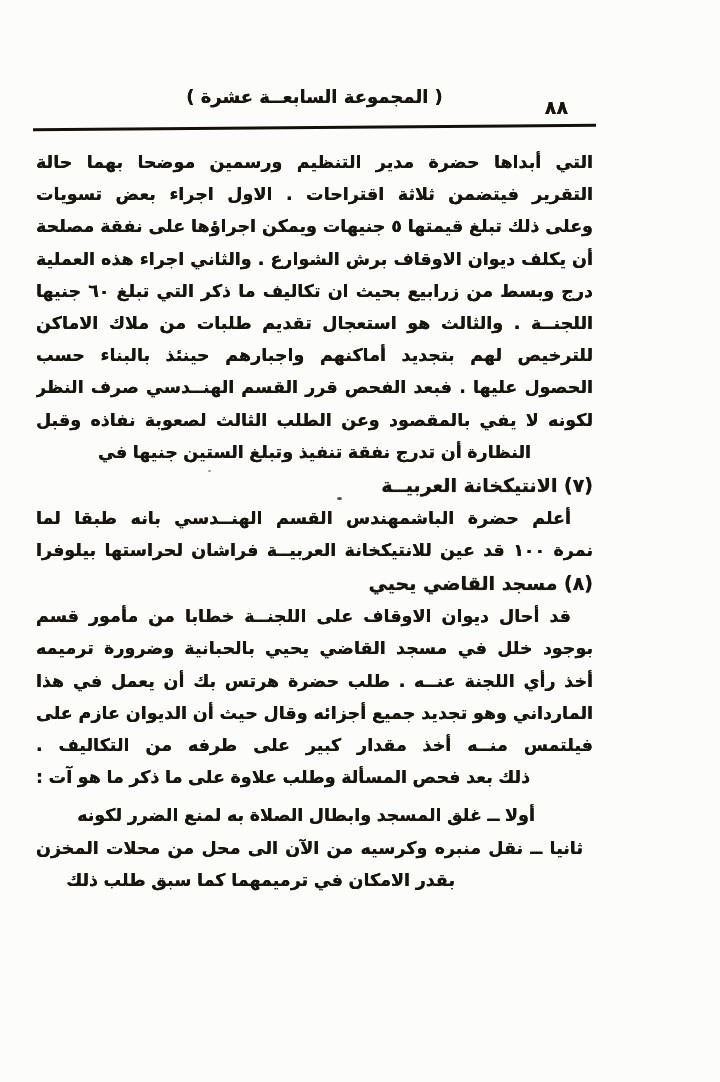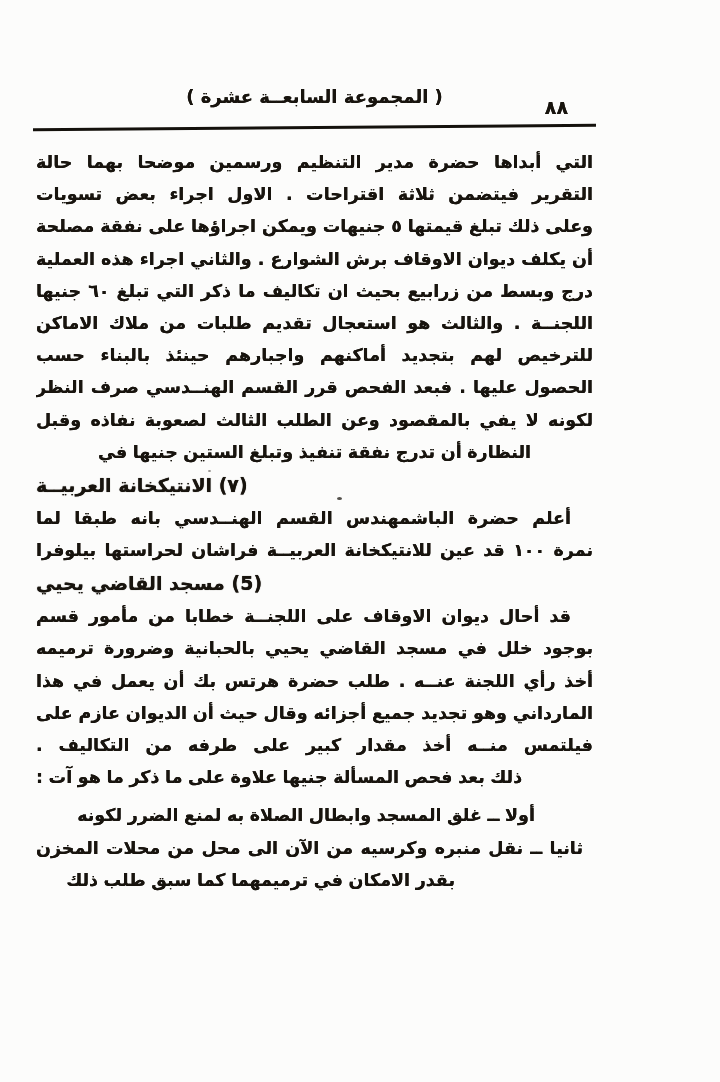--- a/index.html
+++ b/index.html
@@ -41,21 +41,21 @@
     white-space:normal;
   }
   .line.indent { text-indent:22px; }
   .line.l-last-center { text-align:center; text-align-last:center; padding:0 42px; }
   .line.l-night { text-align:right; text-align-last:right; padding-right:335px; }
   .line.l-colon { text-align:left; text-align-last:left; }
   .line.l-item1 { text-align:right; text-align-last:right; padding-right:58px; }
   .line.l-item2a { padding-right:10px; }
   .line.l-item2b { text-align:right; text-align-last:right; padding-right:138px; }
   .section-heading {
-    font-size:19px; font-weight:700; text-align:left;
+    font-size:19px; font-weight:700; text-align:right;
     height:34px; line-height:34px; overflow:hidden;
     text-shadow: 0 0 .7px currentColor;
   }
   .items-group { margin-top:6px; }
   .speck {
     position:absolute; background:var(--ink); border-radius:50%;
     opacity:.75;
   }
   .speck.s1 { left:337px; top:497px; width:5px; height:3px; }
   .speck.s2 { left:208px; top:470px; width:3px; height:2px; opacity:.45; }
@@ -81,27 +81,27 @@
     <div class="line">اللجنــة . والثالث هو استعجال تقديم طلبات من ملاك الاماكن الكائنة في أول الشارع</div>
     <div class="line">للترخيص لهم بتجديد أماكنهم واجبارهم حينئذ بالبناء حسب الميزانيــة المطلوب</div>
     <div class="line">الحصول عليها . فبعد الفحص قرر القسم الهنــدسي صرف النظر عن الطلب الاول</div>
     <div class="line">لكونه لا يفي بالمقصود وعن الطلب الثالث لصعوبة نفاذه وقبل الثاني راجيا من</div>
     <div class="line l-last-center">النظارة أن تدرج نفقة تنفيذ وتبلغ الستين جنيها في ميزانية التنظيم للسنة المقبلة</div>
 
     <div class="section-heading">(٧) الانتيكخانة العربيــة</div>
     <div class="line indent">أعلم حضرة الباشمهندس القسم الهنــدسي بانه طبقا لما قررته اللجنــة في المحضر</div>
     <div class="line">نمرة ١٠٠ قد عين للانتيكخانة العربيــة فراشان لحراستها بيلوفرا اضا لطهورات لفصل الشتاء</div>
 
-    <div class="section-heading">(5) مسجد القاضي يحيي</div>
+    <div class="section-heading">(٨) مسجد القاضي يحيي</div>
     <div class="line indent">قد أحال ديوان الاوقاف على اللجنــة خطابا من مأمور قسم ثالث أوقاف يقول فيه</div>
     <div class="line">بوجود خلل في مسجد القاضي يحيي بالحبانية وضرورة ترميمه وبالنظر لكونه أثرا يروم</div>
     <div class="line">أخذ رأي اللجنة عنــه . طلب حضرة هرتس بك أن يعمل في هذا المسجد ما عمل لمسجد</div>
     <div class="line">المارداني وهو تجديد جميع أجزائه وقال حيث أن الديوان عازم على اجراء أعمال فيه</div>
     <div class="line">فيلتمس منــه أخذ مقدار كبير على طرفه من التكاليف . فاستحسن القسم الهندسي</div>
-    <div class="line l-colon">ذلك بعد فحص المسألة جنيها علاوة على ما ذكر ما هو آت :</div>
+    <div class="line l-colon">ذلك بعد فحص المسألة وطلب علاوة على ما ذكر ما هو آت :</div>
 
     <div class="items-group">
       <div class="line l-item1">أولا ــ غلق المسجد وابطال الصلاة به لمنع الضرر لكونه مختلا</div>
       <div class="line l-item2a">ثانيا ــ نقل منبره وكرسيه من الآن الى محل من محلات المخزن العمومي والاسراع</div>
       <div class="line l-item2b">بقدر الامكان في ترميمهما كما سبق طلب ذلك في التقرير نمرة ٤٥</div>
     </div>
 
   </div>
 
   <div class="speck s1"></div>

